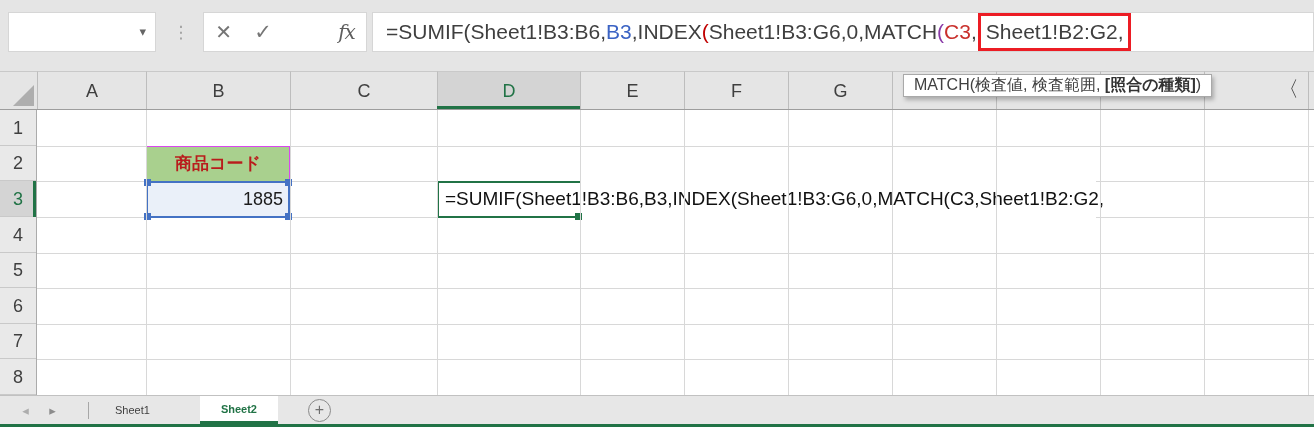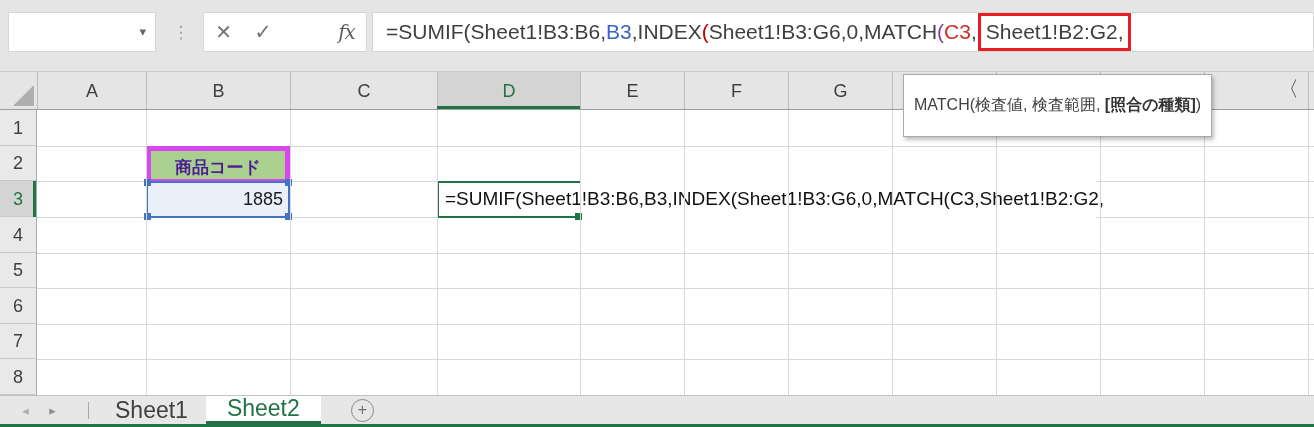--- a/index.html
+++ b/index.html
@@ -30,48 +30,48 @@
   #corner{position:absolute;left:0;top:13px;width:37px;height:38px;border-top:1px solid #C9C9C9;box-sizing:border-box;cursor:pointer;}
   #tri{position:absolute;right:3px;bottom:3px;width:0;height:0;border-left:21px solid transparent;border-bottom:21px solid #AEAEAE;}
   
   #rowhdrs{position:absolute;left:0;top:110px;width:37px;height:285px;background:#E9E9E9;border-right:1px solid #ABABAB;box-sizing:border-box;}
   .rowhdr{position:absolute;left:0;width:36px;text-align:center;font-size:18px;color:#3F3F3F;border-bottom:1px solid #C9C9C9;box-sizing:border-box;cursor:pointer;}
   .rowhdr.sel{background:#D4D4D4;color:var(--green);}
   .rowsel{position:absolute;right:0;width:3px;background:var(--green);}
   #cells{position:absolute;left:37px;top:110px;width:1277px;height:285px;}
   .vline{position:absolute;top:0;width:1px;height:285px;background:#D8D8D8;}
   .hline{position:absolute;left:0;width:1277px;height:1px;background:#D8D8D8;}
-  .hdrcell{position:absolute;top:36px;height:38px;background:var(--hdrfill);border:5px solid #d946ef;box-sizing:border-box;
-           font-weight:bold;font-size:17px;color:#4c1d95;text-align:center;line-height:33px;cursor:cell;}
+  .hdrcell{position:absolute;top:36px;height:38px;background:var(--hdrfill);border:1px solid #d946ef;box-sizing:border-box;
+           font-weight:bold;font-size:17px;color:#b91c1c;text-align:center;line-height:33px;cursor:cell;}
   #cellB3{position:absolute;left:109px;top:71px;width:144px;height:37px;background:var(--bluefill);border:2px solid var(--blueborder);
           box-sizing:border-box;font-size:18px;color:#1c1c1c;text-align:right;padding-right:5px;line-height:32px;cursor:cell;}
   #cellC3{position:absolute;left:253px;top:71px;width:147px;height:37px;background:var(--redfill);border:2px solid var(--redborder);
           box-sizing:border-box;font-size:18px;color:#1c1c1c;text-align:right;padding-right:5px;line-height:32px;cursor:cell;}
   .handle{position:absolute;width:7px;height:7px;}
   #cellB3 .handle{background:var(--blueborder);}
   #cellC3 .handle{background:var(--redborder);}
   .h-tl{left:-4px;top:-4px;} .h-tr{right:-4px;top:-4px;} .h-bl{left:-4px;bottom:-4px;} .h-br{right:-4px;bottom:-4px;}
   #d3white{position:absolute;left:402px;top:71px;width:657px;height:37px;background:#fff;font-size:19px;color:#111;
            line-height:36px;padding-left:6px;white-space:nowrap;box-sizing:border-box;cursor:text;}
   #d3border{position:absolute;left:400px;top:71px;width:143px;height:37px;border:2px solid var(--green);border-right:none;box-sizing:border-box;pointer-events:none;}
   #d3handle{position:absolute;left:538px;top:103px;width:7px;height:7px;background:var(--green);}
   
   #tooltip{position:absolute;left:903px;top:74px;background:#fff;border:1px solid #A9A9A9;box-shadow:2px 3px 4px rgba(0,0,0,.25);
-           padding:20px 10px;font-size:16px;color:#404040;white-space:nowrap;z-index:40;}
+           padding:0 10px;font-size:16px;color:#404040;white-space:nowrap;z-index:40;}
   #tooltip b{color:#333;}
   #ovmark{position:absolute;left:1278px;top:75px;font-size:21px;color:#3f3f3f;z-index:41;}
   
   #tabbar{position:absolute;left:0;top:395px;width:1314px;height:29px;background:#E7E7E7;border-top:1px solid #C1C1C1;
           box-sizing:border-box;display:flex;align-items:stretch;}
   .navarr{display:flex;align-items:center;justify-content:center;width:27px;font-size:13px;cursor:pointer;}
   #navleft{margin-left:12px;color:#ADADAD;}
   #navright{color:#8C8C8C;}
   #tabdiv{align-self:center;width:1px;height:17px;background:#A7A7A7;margin:0 8px 0 22px;}
-  .tab{display:flex;align-items:center;padding:0 18px;font-size:23px;color:#3f3f3f;cursor:pointer;box-sizing:border-box;}
-  .tab.active{background:#fff;color:var(--green);font-weight:normal;border-bottom:3px solid var(--green);padding:0 21px;}
+  .tab{display:flex;align-items:center;padding:0 18px;font-size:11px;color:#3f3f3f;cursor:pointer;box-sizing:border-box;}
+  .tab.active{background:#fff;color:var(--green);font-weight:bold;border-bottom:3px solid var(--green);padding:0 21px;margin-left:32px;}
   #addsheet{align-self:center;margin-left:30px;width:21px;height:21px;border:1px solid #8A8A8A;border-radius:50%;
             display:flex;align-items:center;justify-content:center;font-size:16px;color:#6F6F6F;cursor:pointer;}
   #greenline{position:absolute;left:0;top:424px;width:1314px;height:3px;background:var(--green);}
 </style>
 </head>
 <body>
 
 <div id="app" style="--green: #217346; --hdrfill: #A9D08E; --bluefill: #EAF0F9; --blueborder: #4472C4; --redfill: #F9EAEA; --redborder: #BF4A47; --annotation: #EC1C24;">
 
   <div id="topbar">

